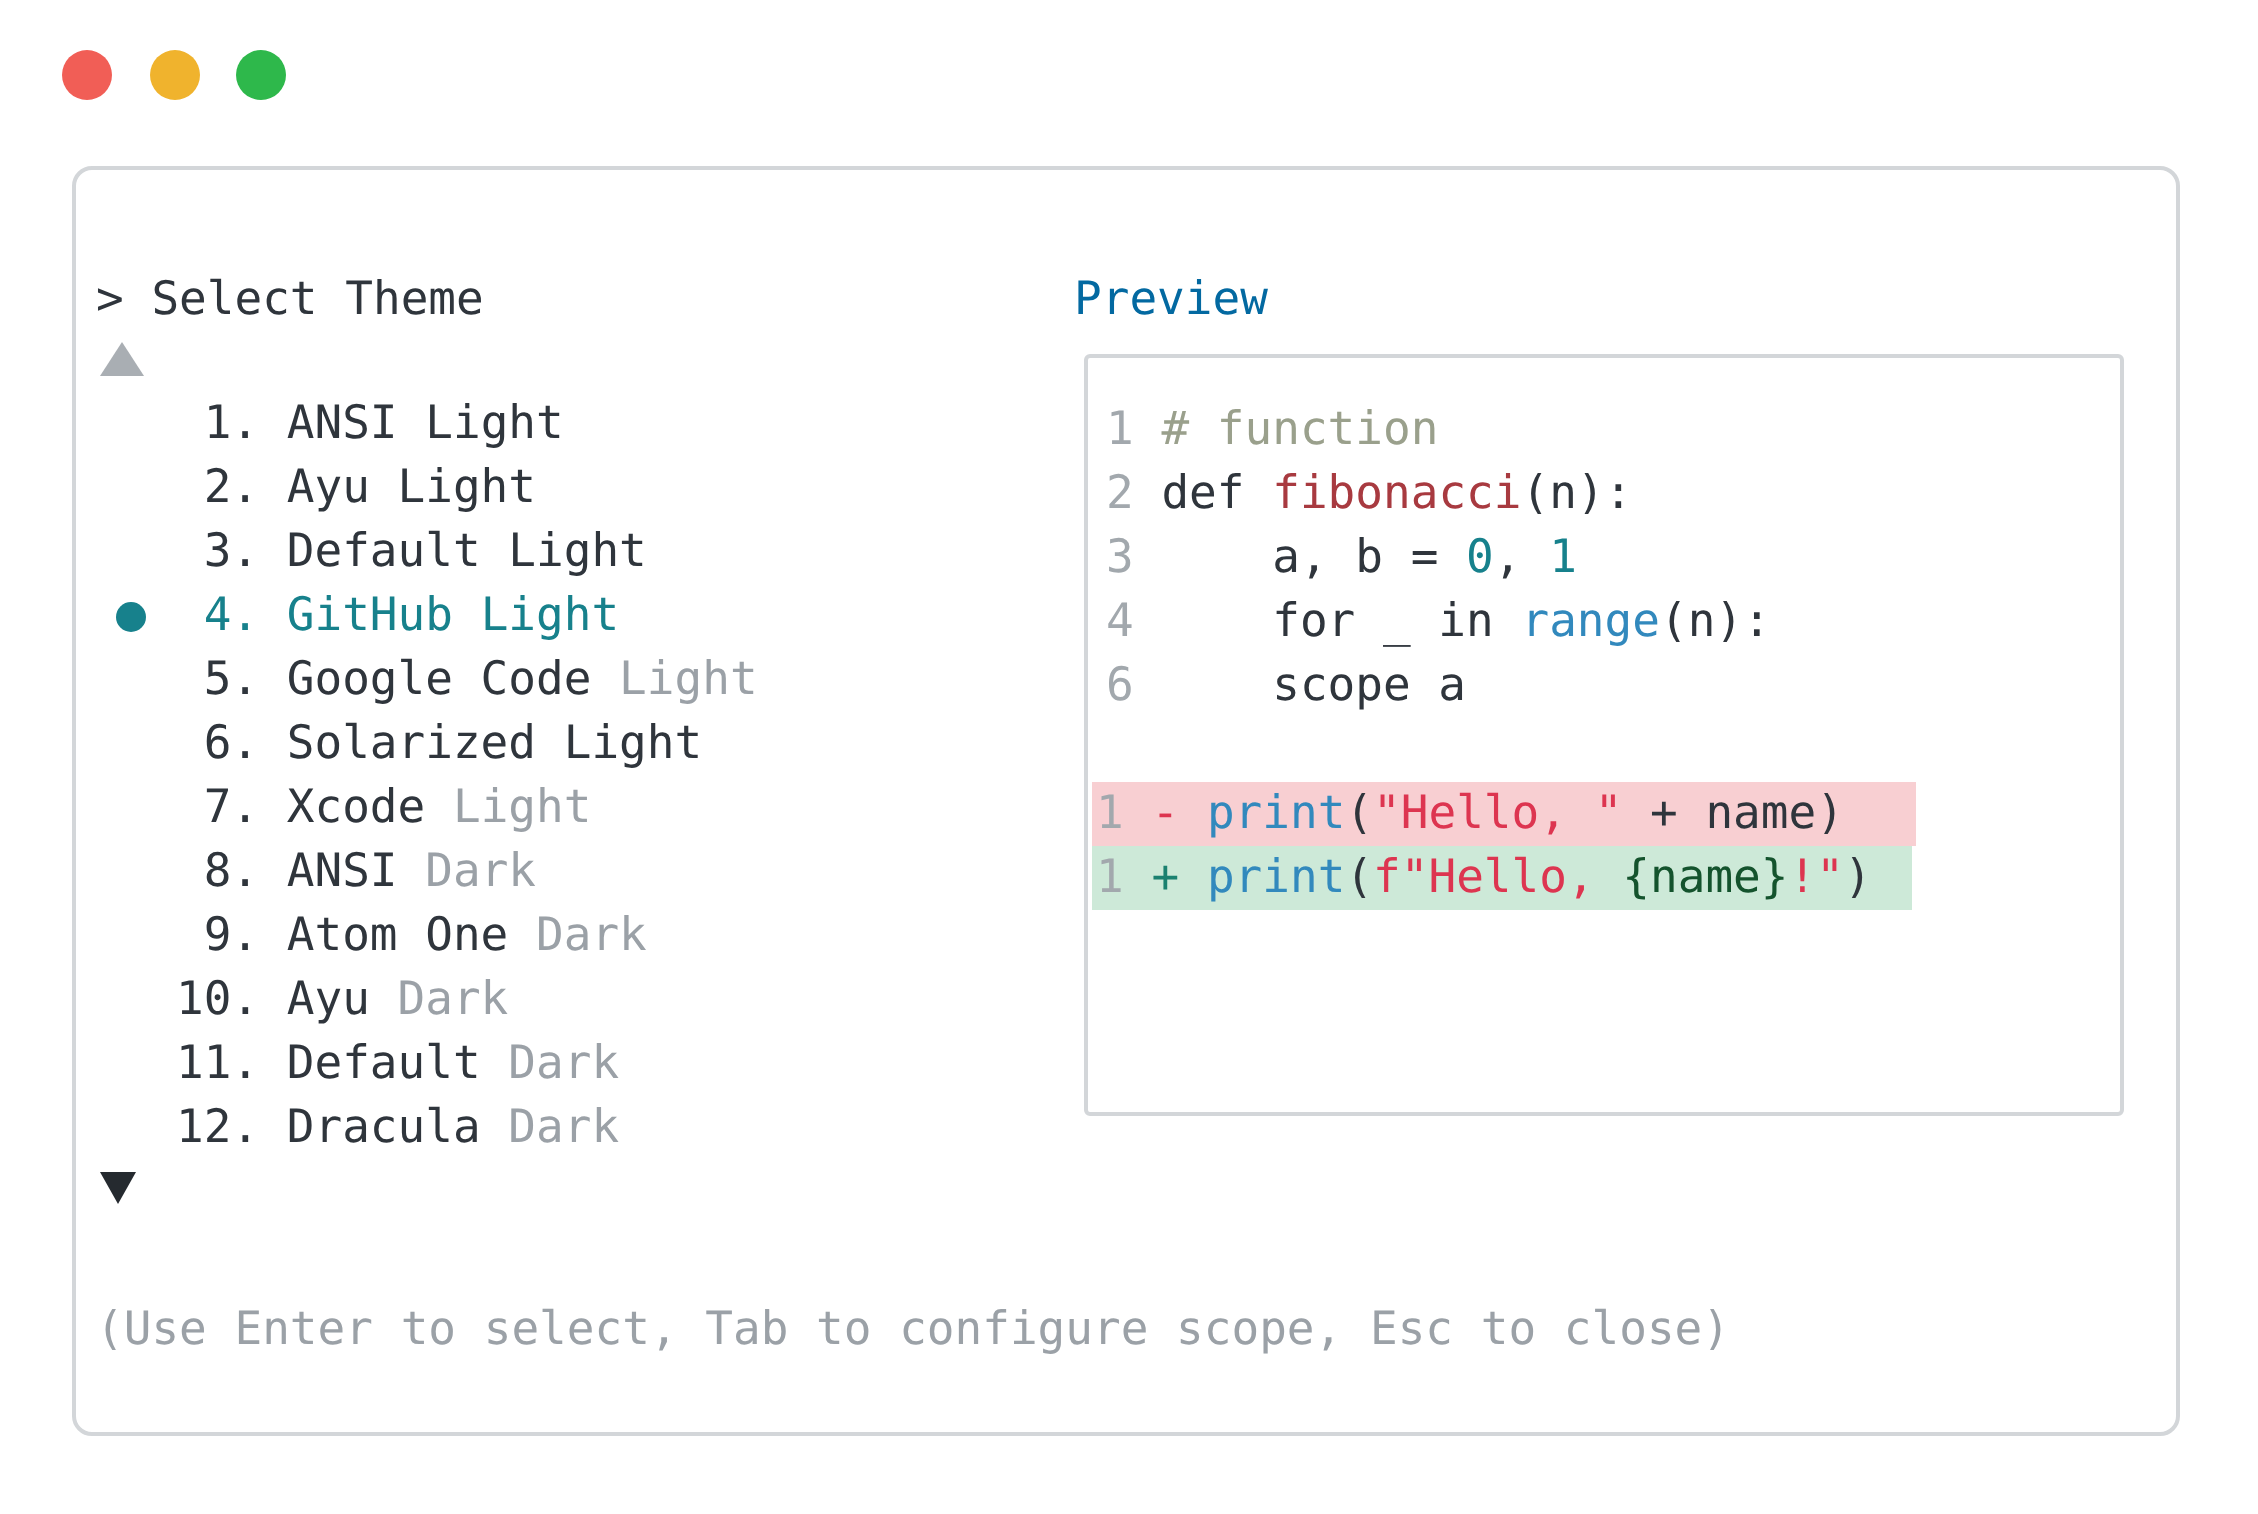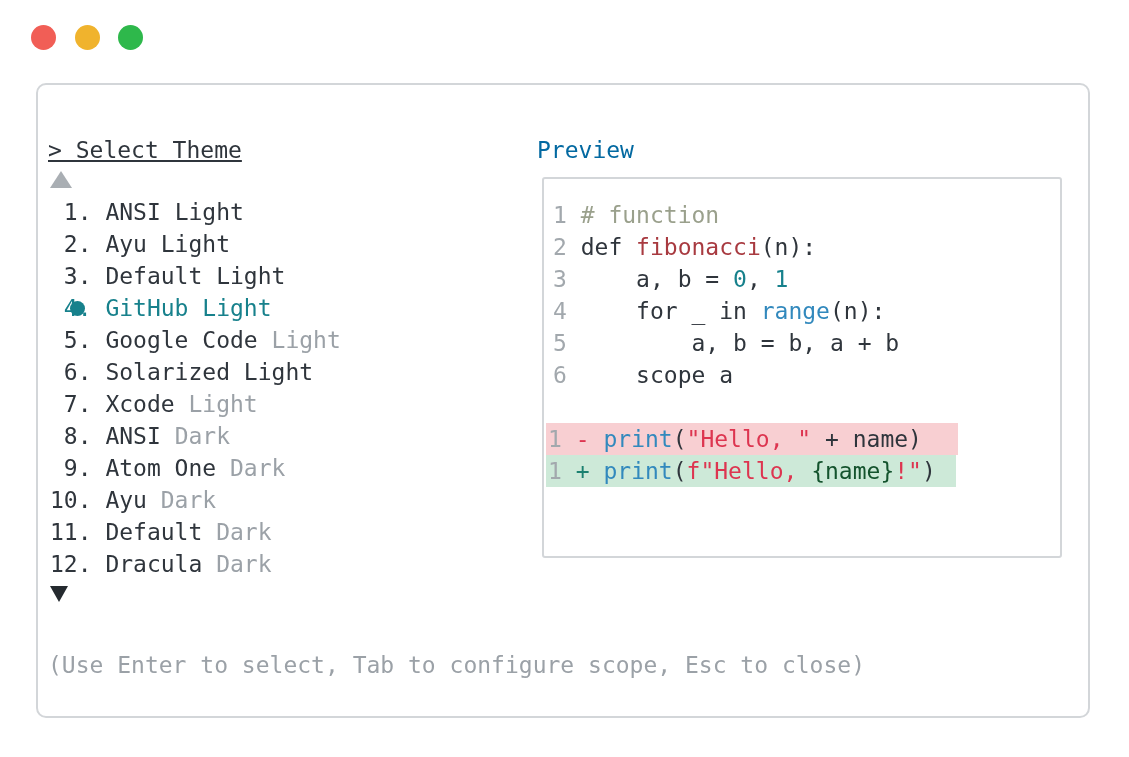--- a/index.html
+++ b/index.html
@@ -13,33 +13,33 @@
   .dot-red{left:31px;background:#f15e56;}
   .dot-yellow{left:75px;background:#f0b32d;}
   .dot-green{left:118px;background:#2eb84b;}
 
   
   .panel{
     position:absolute;left:36px;top:83px;width:1054px;height:635px;
     border:2px solid #d3d6d9;border-radius:10px;box-sizing:border-box;
     background:#ffffff;
   }
-  .prompt{position:absolute;left:10px;top:49px;font-size:23px;line-height:32px;color:#2f353c;white-space:pre;text-decoration:underline;}
+  .prompt{position:absolute;left:10px;top:49px;font-size:23px;line-height:32px;color:#2f353c;white-space:pre;}
   .preview-label{position:absolute;left:499px;top:49px;font-size:23px;line-height:32px;color:#0369a1;}
 
   .up-arrow{position:absolute;left:12px;top:86px;width:0;height:0;
     border-left:11px solid transparent;border-right:11px solid transparent;
     border-bottom:17px solid #a9aeb3;}
   .down-arrow{position:absolute;left:12px;top:501px;width:0;height:0;
     border-left:9px solid transparent;border-right:9px solid transparent;
     border-top:16px solid #252a2f;}
 
   
   .theme-list{position:absolute;left:0;top:111px;right:530px;}
-  .t-row{position:relative;height:32px;line-height:32px;font-size:23px;white-space:pre;margin-left:12px;}
+  .t-row{position:relative;height:32px;line-height:32px;padding-left:50px;font-size:23px;white-space:pre;}
   .t-num{display:inline-block;width:3ch;text-align:right;}
   .c-dark{color:#2f353c;}
   .c-dim{color:#9ba1a7;}
   .c-teal{color:#17818c;}
   .bullet{position:absolute;left:20px;top:9px;width:15px;height:15px;border-radius:50%;background:#17818c;}
 
   .hint{position:absolute;left:10px;top:564px;font-size:23px;line-height:32px;color:#9ba1a7;white-space:pre;}
 
   
   .preview-box{
@@ -94,21 +94,20 @@
     </div>
 
   <div class="down-arrow"></div>
 
   <div class="preview-box">
     <div class="code">
         <div class="c-line"><span class="tk tk-ln">1</span><span class="tk tk-plain"> </span><span class="tk tk-comment"># function</span></div>
         <div class="c-line"><span class="tk tk-ln">2</span><span class="tk tk-plain"> def </span><span class="tk tk-func">fibonacci</span><span class="tk tk-plain">(n):</span></div>
         <div class="c-line"><span class="tk tk-ln">3</span><span class="tk tk-plain">     a, b = </span><span class="tk tk-num">0</span><span class="tk tk-plain">, </span><span class="tk tk-num">1</span></div>
         <div class="c-line"><span class="tk tk-ln">4</span><span class="tk tk-plain">     for _ in </span><span class="tk tk-call">range</span><span class="tk tk-plain">(n):</span></div>
-        <div class="c-line"><span class="tk tk-ln">5</span><span class="tk tk-plain">         a, b = b, a + b</span></div>
         <div class="c-line"><span class="tk tk-ln">6</span><span class="tk tk-plain">     scope a</span></div>
         <div class="c-line"></div>
         <div class="c-line diff-line"><span class="diff diff-removed"><span class="tk tk-ln">1</span><span class="tk tk-plain"> </span><span class="tk tk-minus">-</span><span class="tk tk-plain"> </span><span class="tk tk-call">print</span><span class="tk tk-plain">(</span><span class="tk tk-str">"Hello, "</span><span class="tk tk-plain"> + name)</span></span></div>
         <div class="c-line diff-line"><span class="diff diff-added"><span class="tk tk-ln">1</span><span class="tk tk-plain"> </span><span class="tk tk-plus">+</span><span class="tk tk-plain"> </span><span class="tk tk-call">print</span><span class="tk tk-plain">(</span><span class="tk tk-str">f"Hello, </span><span class="tk tk-interp">{name}</span><span class="tk tk-str">!"</span><span class="tk tk-plain">)</span></span></div>
       </div>
   </div>
 
   <div class="hint">(Use Enter to select, Tab to configure scope, Esc to close)</div>
 </div>
 

